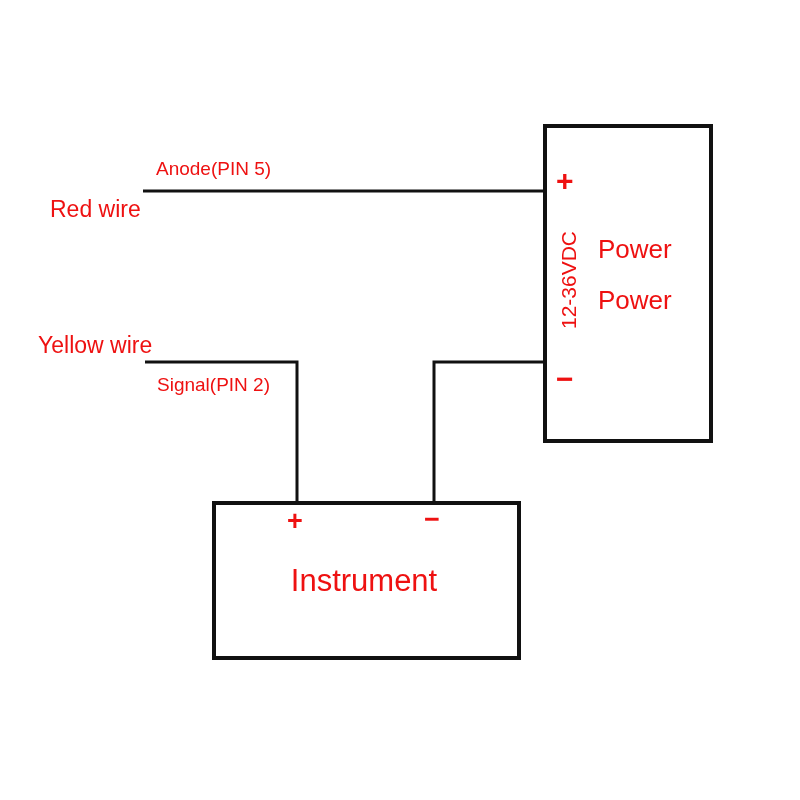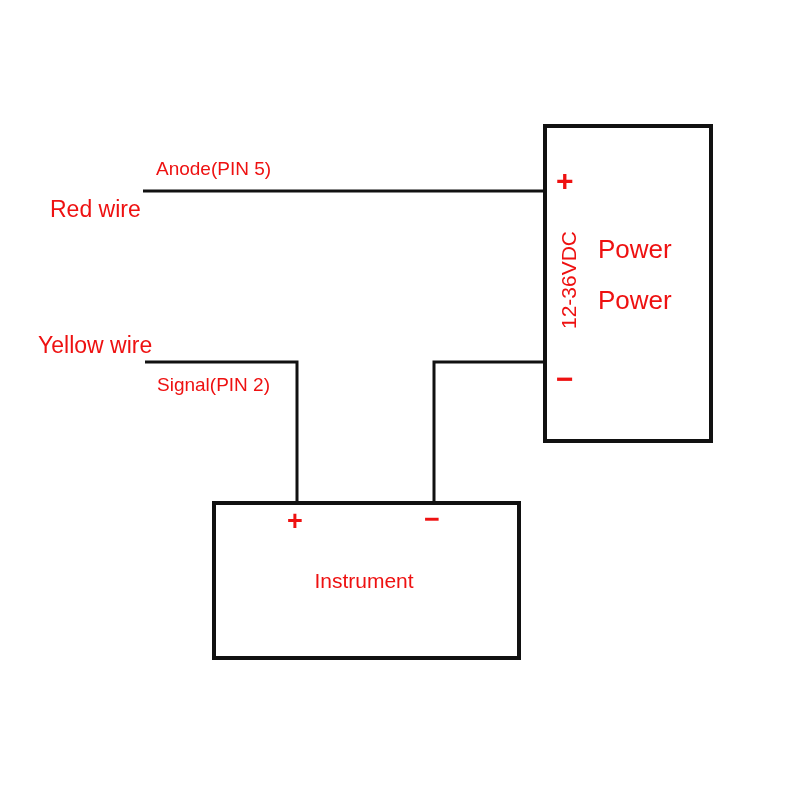--- a/index.html
+++ b/index.html
@@ -91,21 +91,21 @@
   }
   .lbl-inst-minus {
     left: 424px;
     top: 506px;
     font-size: 27px;
     font-weight: bold;
   }
   .lbl-inst-title {
     left: 364px;
     top: 580px;
-    font-size: 21px;
+    font-size: 31px;
     transform: translate(-50%, -50%);
   }
 </style>
 </head>
 <body>
 
 <div id="diagram-root">
 
   <svg class="wiring-canvas" viewBox="0 0 800 800">
 

